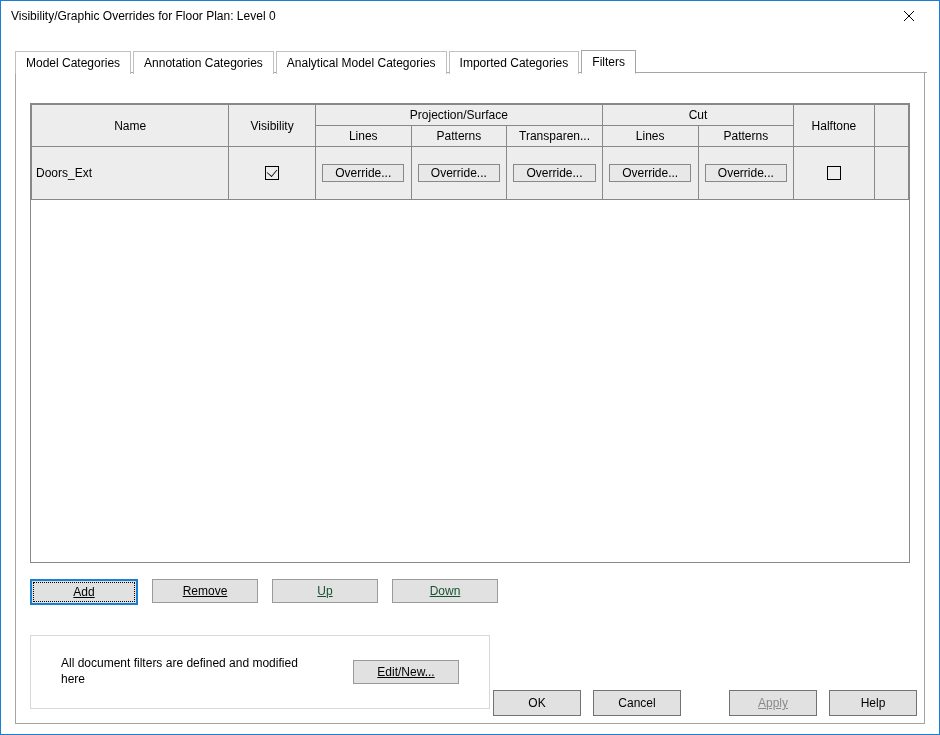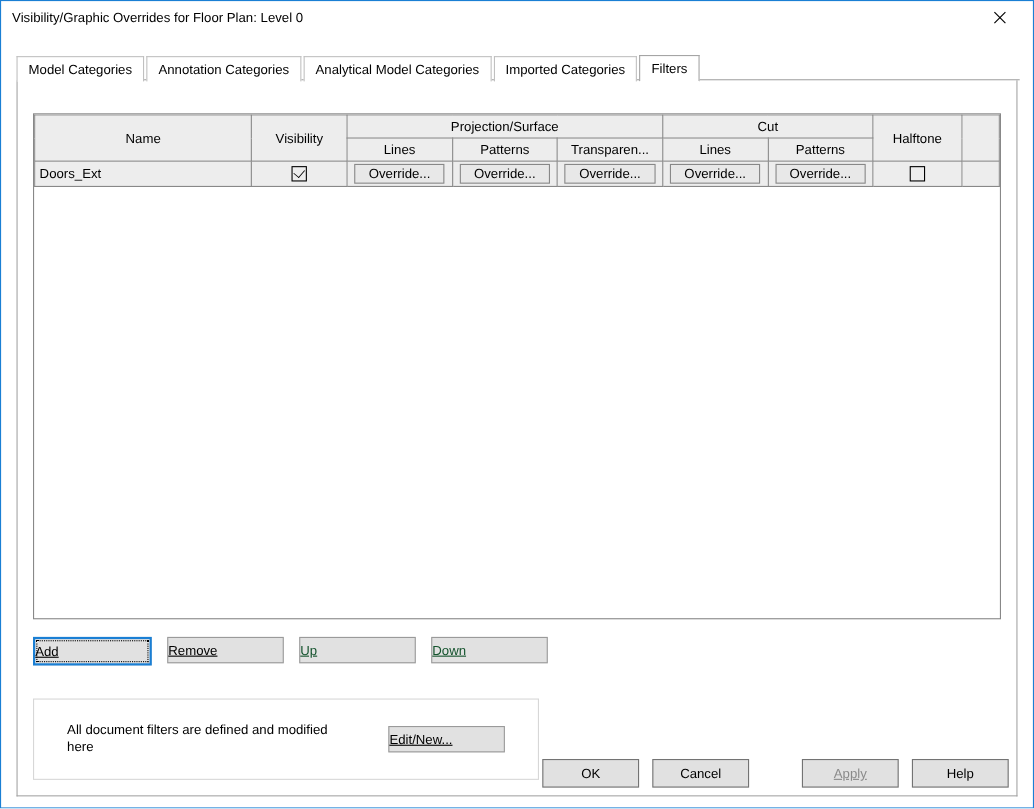--- a/index.html
+++ b/index.html
@@ -119,21 +119,21 @@
   .row-sel td{ background:#ededed; }
   .row-sel td.name-cell{ text-align:left; padding-left:4px;}
   .cell-btn{
     display:inline-block;
     width:85%;
     height:16px;
     line-height:16px;
     border:1px solid #888;
     background:#e8e8e8;
     font-size:12px;
-    margin:2px auto;
+    margin:17px auto;
   }
   .chk{
     display:inline-block;
     width:12px;height:12px;
     border:1px solid #000;
     position:relative;
     vertical-align:middle;
   }
   .chk.checked::after{
     content:"";
@@ -151,20 +151,21 @@
     gap:14px;
   }
   .btn{
     width:104px;
     height:22px;
     border:1px solid #9a9a9a;
     background:#e1e1e1;
     font-size:12px;
     display:flex;
     align-items:center;
+    justify-content:center;
     color:#000;
   }
   .btn.primary{
     border:2px solid #1a7fd4;
     outline:1px dotted #000;
     outline-offset:-4px;
   }
   .btn.disabled{ color:#14532d; }
   .u{ text-decoration:underline; text-underline-offset:1px;}
   .info-box{

